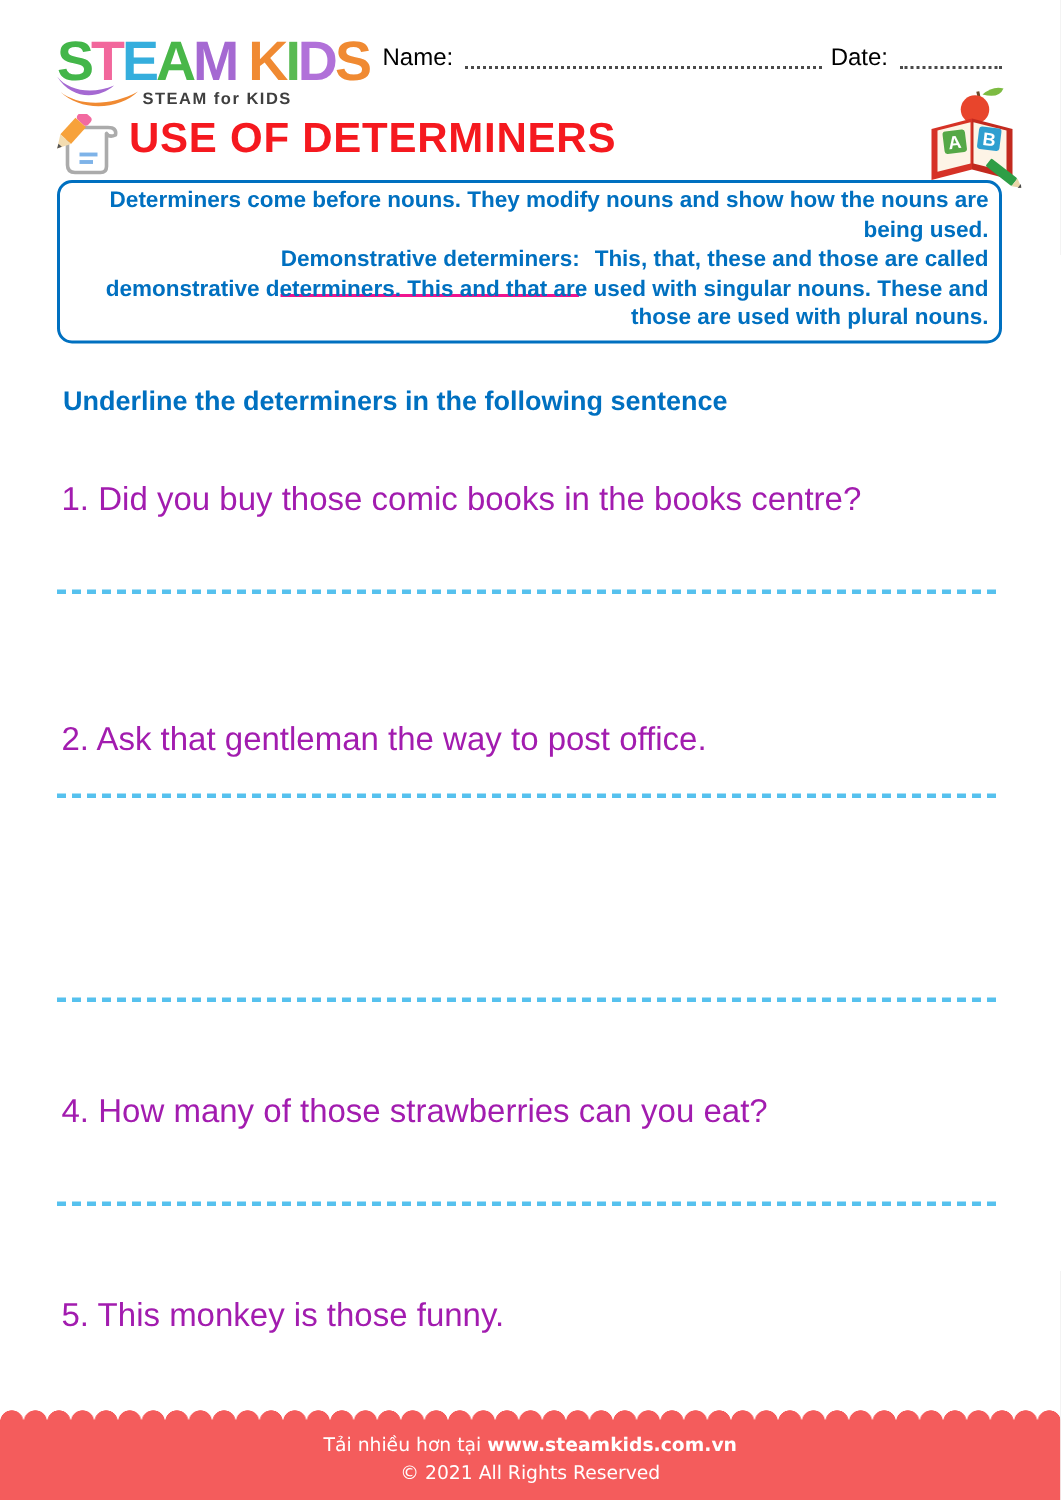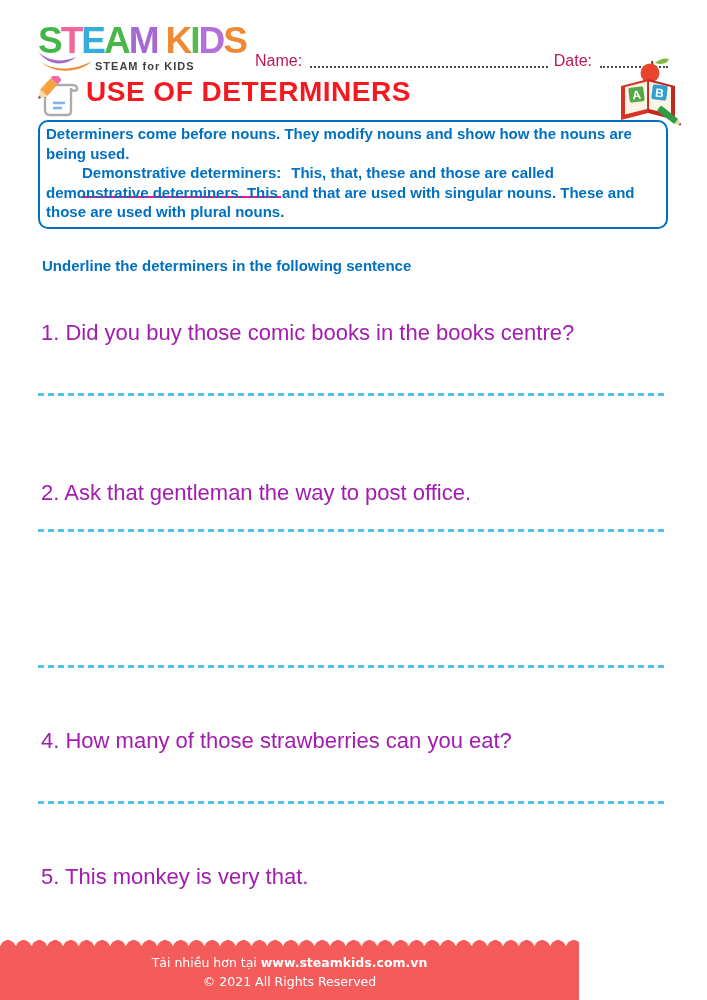--- a/index.html
+++ b/index.html
@@ -13,58 +13,58 @@
   .logo { position:absolute; left:38px; top:22px; width:210px; }
   .logo-word { font-size:37px; font-weight:bold; letter-spacing:-2px; line-height:1; white-space:nowrap; }
   .logo-word span { display:inline-block; }
   .lw-gap { width:8px; }
   .lc0 { color:#43B649; } .lc1 { color:#F2679C; } .lc2 { color:#35AEDD; }
   .lc3 { color:#49B749; } .lc4 { color:#A569D2; } .lc5 { color:#F08A32; }
   .lc6 { color:#59BA52; } .lc7 { color:#B171D9; } .lc8 { color:#F08A32; }
   .logo-tagline { font-size:11px; font-weight:bold; color:#3f3f3f; letter-spacing:1px; margin:1px 0 0 57px; }
   .logo-swoosh { position:absolute; left:-2px; top:27px; }
 
-  .name-date { position:absolute; left:255px; top:52px; width:413px; display:flex; align-items:flex-end; font-size:16px; color:#be185d; }
+  .name-date { position:absolute; left:255px; top:30px; width:413px; display:flex; align-items:flex-end; font-size:16px; color:#000000; }
   .nd-label { white-space:nowrap; padding-bottom:1px; }
   .dotline { border-bottom:2px dotted #4a4a4a; height:14px; margin:0 6px 3px 8px; }
   .dot-name { flex:1 1 auto; }
   .dot-date { width:68px; margin-right:0; }
 
   .book-icon { position:absolute; right:26px; top:56px; }
 
   
   .title-row { position:absolute; left:38px; top:76px; display:flex; align-items:flex-start; }
   .title-icon { margin-right:4px; flex:0 0 auto; }
   .page-title { font-size:28px; font-weight:bold; color:#F5191F; letter-spacing:0.5px; margin:0; white-space:nowrap; }
 
   
   .info-box {
     position:absolute; left:38px; top:120px; width:630px; box-sizing:border-box;
     border:2px solid #0070C0; border-radius:10px;
     padding:2px 7px 5px 6px;
     color:#0070C0; font-weight:bold; font-size:15px; line-height:19.5px;
   }
-  .info-box p { margin:0; }
+  .info-box p { margin:0;text-align:right; }
   .p-demo { margin-top:7px; }
   .demo-heading { border-bottom:2.5px solid #F0148F; padding-bottom:15px;margin-left:36px; }
   .demo-rest { margin-left:10px; }
 
-  .instruction { position:absolute; left:42px; top:257px; font-size:15px; font-weight:bold; color:#0070C0; }
+  .instruction { position:absolute; left:42px; top:257px; font-size:18px; font-weight:bold; color:#0070C0; }
 
   
   .question { position:absolute; left:41px; width:630px; font-size:22px; color:#a21caf; }
   .q1 { top:320px; } .q2 { top:480px; } .q3 { top:592px; } .q4 { top:728px; } .q5 { top:864px; }
   .answer-line {
     position:absolute; left:38px; width:630px; height:2.5px;
     background-image:repeating-linear-gradient(90deg, #56C1EE 0 6px, rgba(0,0,0,0) 6px 10px);
   }
   .a1 { top:393px; } .a2 { top:529px; } .a3 { top:665px; } .a4 { top:801px; }
 
   
-  .footer { position:absolute; left:0; bottom:0; width:579px; height:62px; }
+  .footer { position:absolute; left:0; bottom:0; width:707px; height:62px; }
   .scallops {
     height:10px;
     background-image:radial-gradient(circle at 50% 100%, #F45C5C 7.6px, rgba(0,0,0,0) 8px);
     background-size:15.72px 10px; background-repeat:repeat-x; background-position:left bottom;
   }
   .footer-band { height:52px; background:#F45C5C; color:#ffffff; text-align:center;
     font-family:"DejaVu Sans", sans-serif; }
   .footer-line1 { padding-top:7px; font-size:12.5px; }
   .footer-url { font-weight:bold; }
   .footer-line2 { margin-top:4px; font-size:12.5px; }
@@ -135,21 +135,21 @@
   <div class="answer-line a1"></div>
 
   <div class="question q2"><span>2.</span> <span>Ask that gentleman the way to post office.</span></div>
   <div class="answer-line a2"></div>
 
   <div class="answer-line a3"></div>
 
   <div class="question q4"><span>4.</span> <span>How many of those strawberries can you eat?</span></div>
   <div class="answer-line a4"></div>
 
-  <div class="question q5"><span>5.</span> <span>This monkey is very that.</span></div>
+  <div class="question q5"><span>5.</span> <span>This monkey is those funny.</span></div>
 
   <div class="footer">
     <div class="scallops"></div>
     <div class="footer-band">
       <div class="footer-line1"><span>Tải nhiều hơn tại </span><span class="footer-url">www.steamkids.com.vn</span></div>
       <div class="footer-line2">© 2021 All Rights Reserved</div>
     </div>
   </div>
 
 </div>

